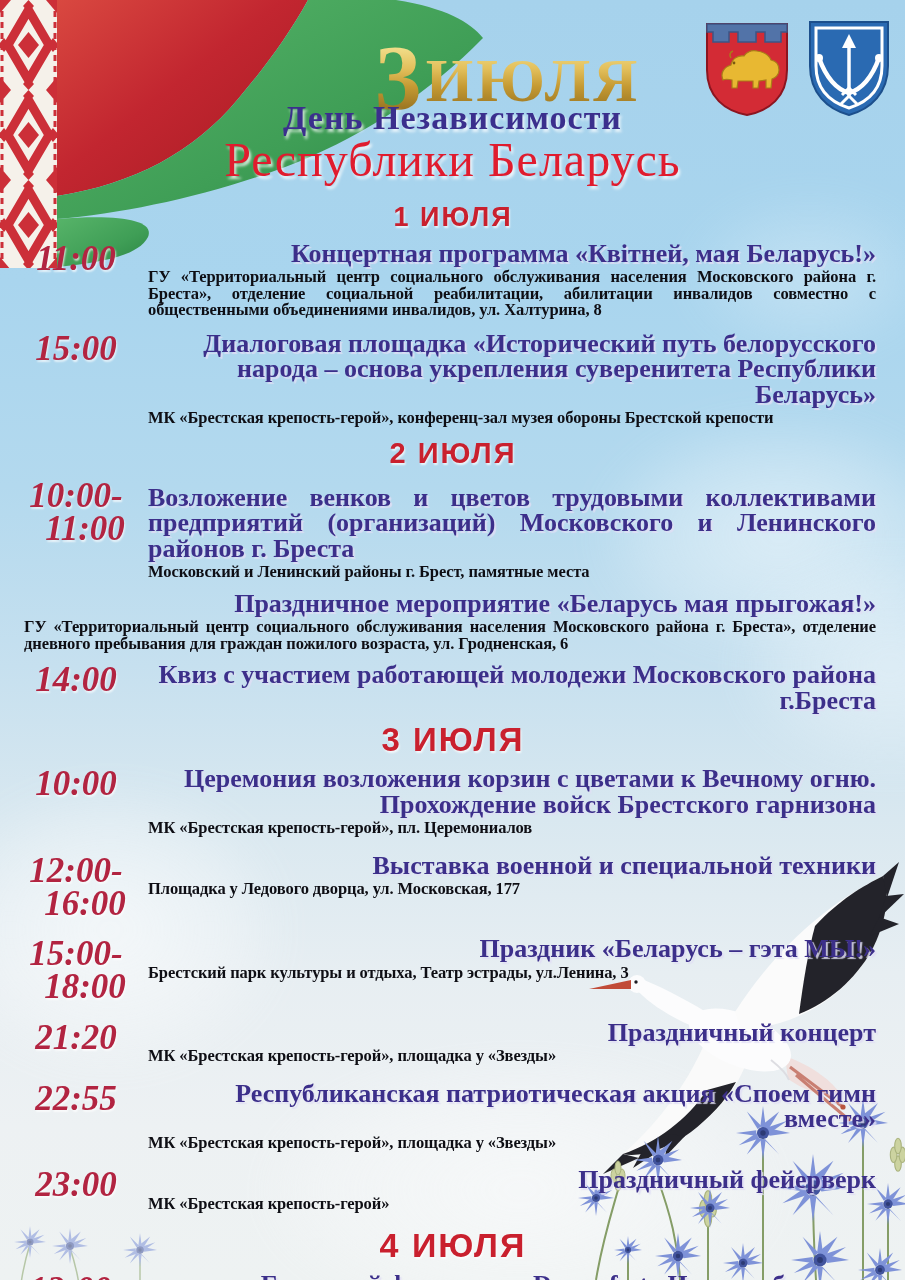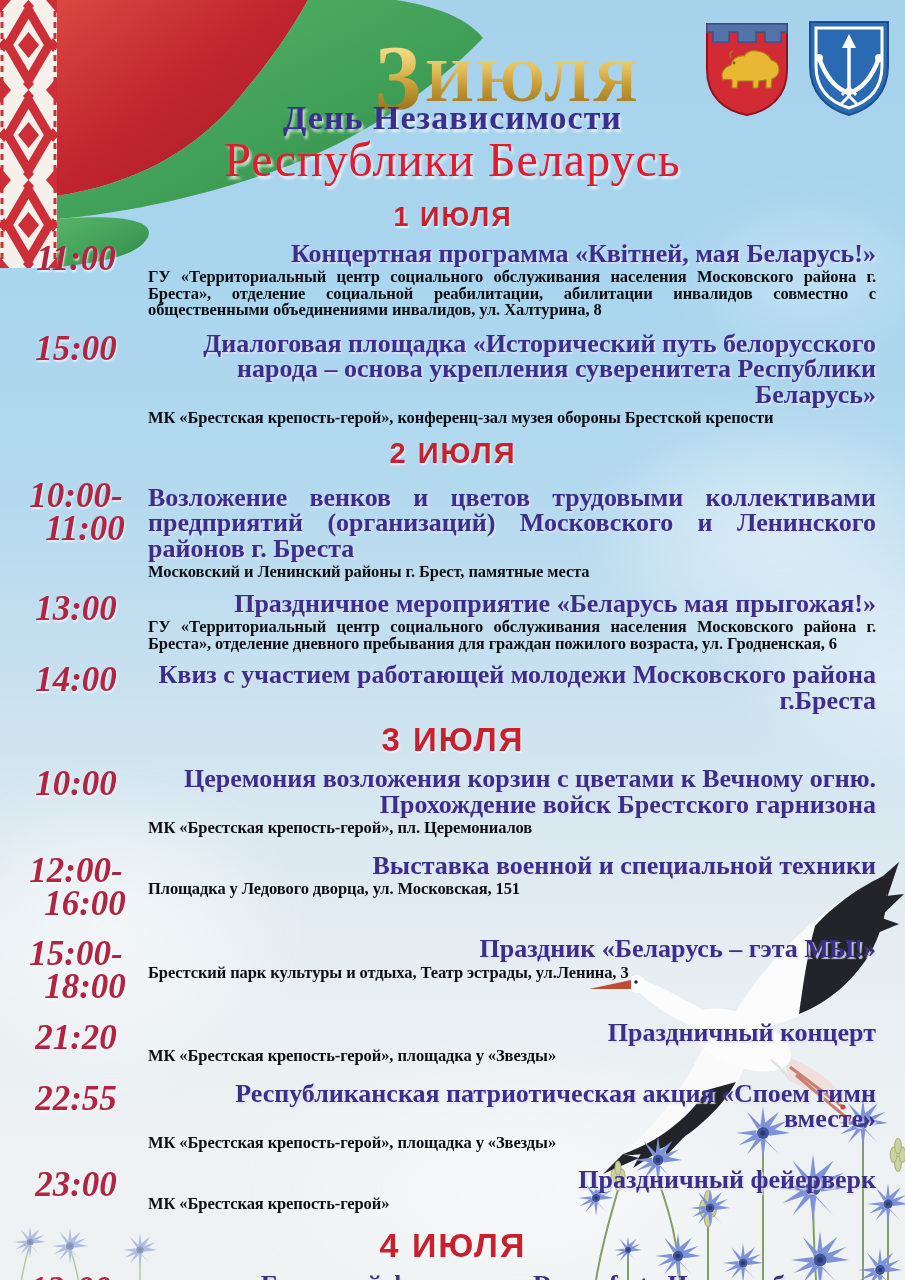--- a/index.html
+++ b/index.html
@@ -168,23 +168,20 @@
               <div class="time-line">10:00-</div>
               <div class="time-line time-line-2">11:00</div>
             </div>
     <div class="content-col">
       <div class="event-title">Возложение венков и цветов трудовыми коллективами предприятий (организаций) Московского и Ленинского районов г. Бреста</div>
       <div class="event-location">Московский и Ленинский районы г. Брест, памятные места</div>
     </div>
   </div>
 
   <div class="event">
-    <div class="time-col">
-              <div class="time-line">13:00</div>
-            </div>
     <div class="content-col">
       <div class="event-title">Праздничное мероприятие «Беларусь мая прыгожая!»</div>
       <div class="event-location">ГУ «Территориальный центр социального обслуживания населения Московского района г. Бреста», отделение дневного пребывания для граждан пожилого возраста, ул. Гродненская, 6</div>
     </div>
   </div>
 
   <div class="event">
     <div class="time-col">
               <div class="time-line">14:00</div>
             </div>
@@ -208,21 +205,21 @@
     </div>
   </div>
 
   <div class="event">
     <div class="time-col">
               <div class="time-line">12:00-</div>
               <div class="time-line time-line-2">16:00</div>
             </div>
     <div class="content-col">
       <div class="event-title">Выставка военной и специальной техники</div>
-      <div class="event-location">Площадка у Ледового дворца, ул. Московская, 151</div>
+      <div class="event-location">Площадка у Ледового дворца, ул. Московская, 177</div>
     </div>
   </div>
 
   <div class="event">
     <div class="time-col">
               <div class="time-line">15:00-</div>
               <div class="time-line time-line-2">18:00</div>
             </div>
     <div class="content-col">
       <div class="event-title">Праздник «Беларусь – гэта МЫ!»</div>

